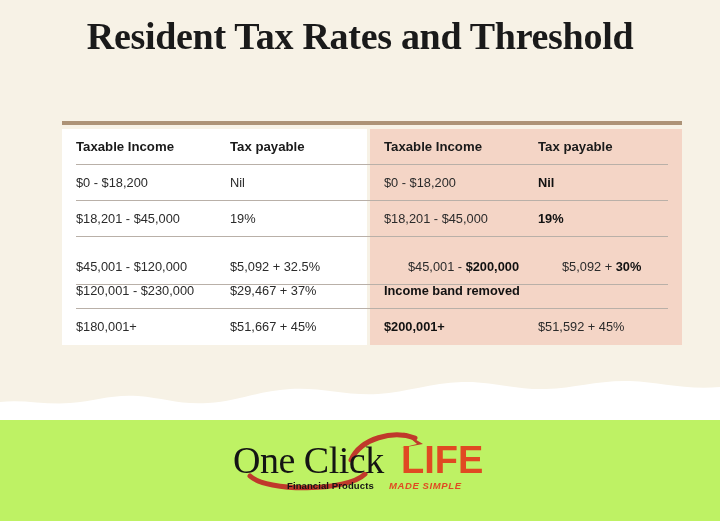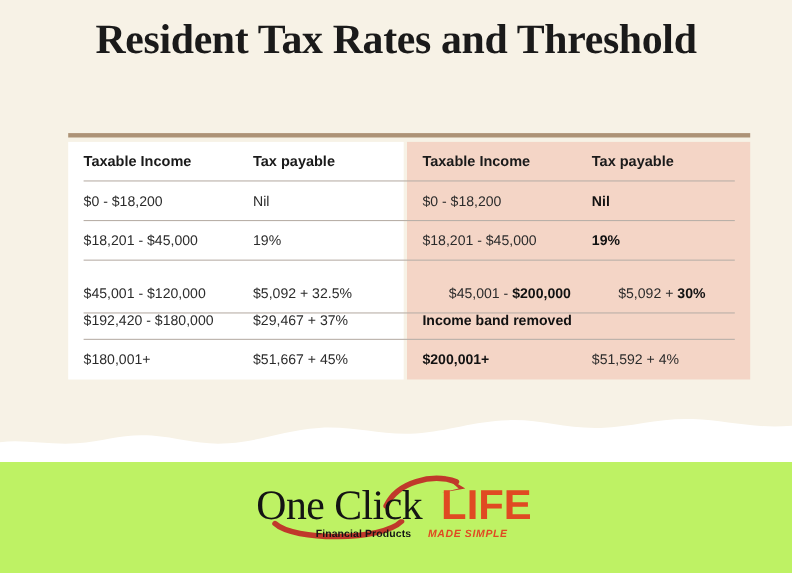--- a/index.html
+++ b/index.html
@@ -238,31 +238,31 @@
 
       <div class="row" style="top:120px;">
         <div class="cell c1">$45,001 - $120,000</div>
         <div class="cell c2">$5,092 + 32.5%</div>
         <div class="cell c3 span-wide"><span>$45,001 - </span><span class="bold">$200,000</span></div>
         <div class="cell c4 span-wide"><span>$5,092 + </span><span class="bold">30%</span></div>
         <div class="row-line" style="top:35px;"></div>
       </div>
 
       <div class="row" style="top:144px;">
-        <div class="cell c1">$192,420 - $180,000</div>
+        <div class="cell c1">$120,001 - $230,000</div>
         <div class="cell c2">$29,467 + 37%</div>
         <div class="cell c3 bold">Income band removed</div>
         <div class="row-line" style="top:35px;"></div>
       </div>
 
       <div class="row" style="top:180px;">
         <div class="cell c1">$180,001+</div>
         <div class="cell c2">$51,667 + 45%</div>
         <div class="cell c3 bold">$200,001+</div>
-        <div class="cell c4">$51,592 + 4%</div>
+        <div class="cell c4">$51,592 + 45%</div>
       </div>
 
     </div>
   </div>
 
   <div class="logo">
     <svg class="logo-swoosh" style="left:18px; top:36px;" width="122" height="22" viewBox="0 0 122 22">
       <path d="M3,4 C20,20 100,20 118,2" fill="none" stroke="#c0392b" stroke-width="5" stroke-linecap="round"></path>
     </svg>
     <svg class="logo-arrow" style="left:118px; top:-6px;" width="82" height="34" viewBox="0 0 82 34">

